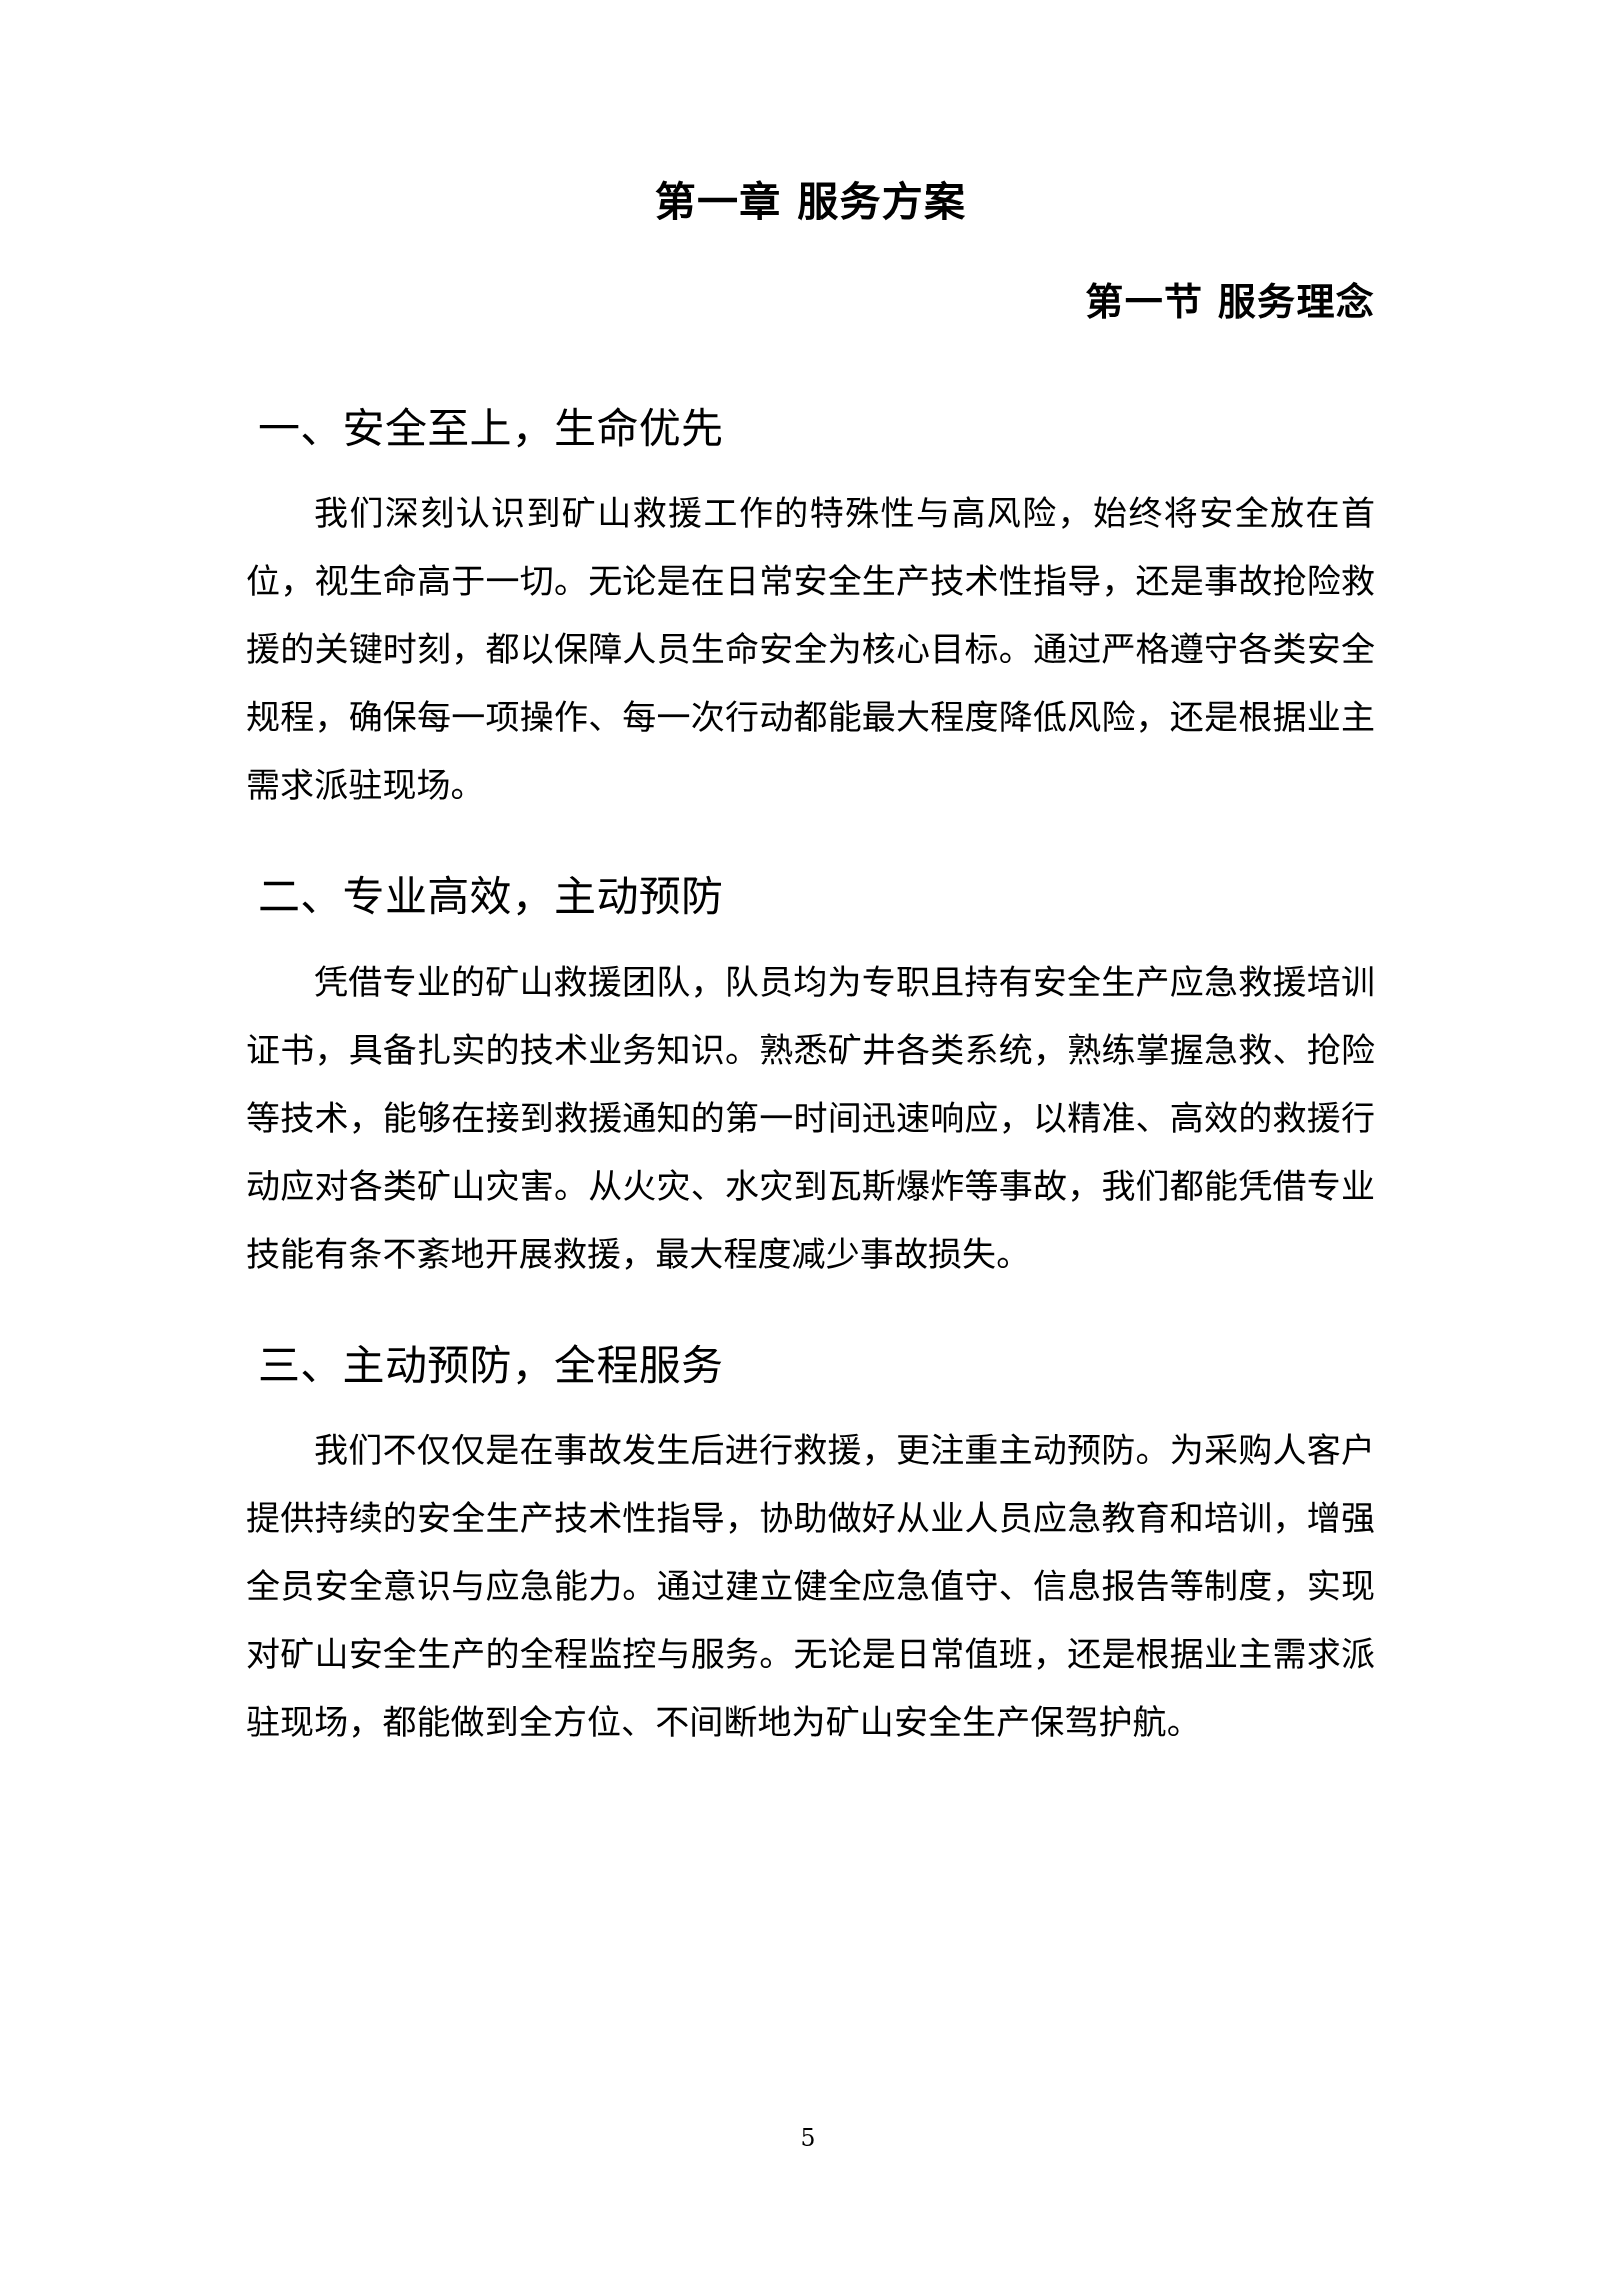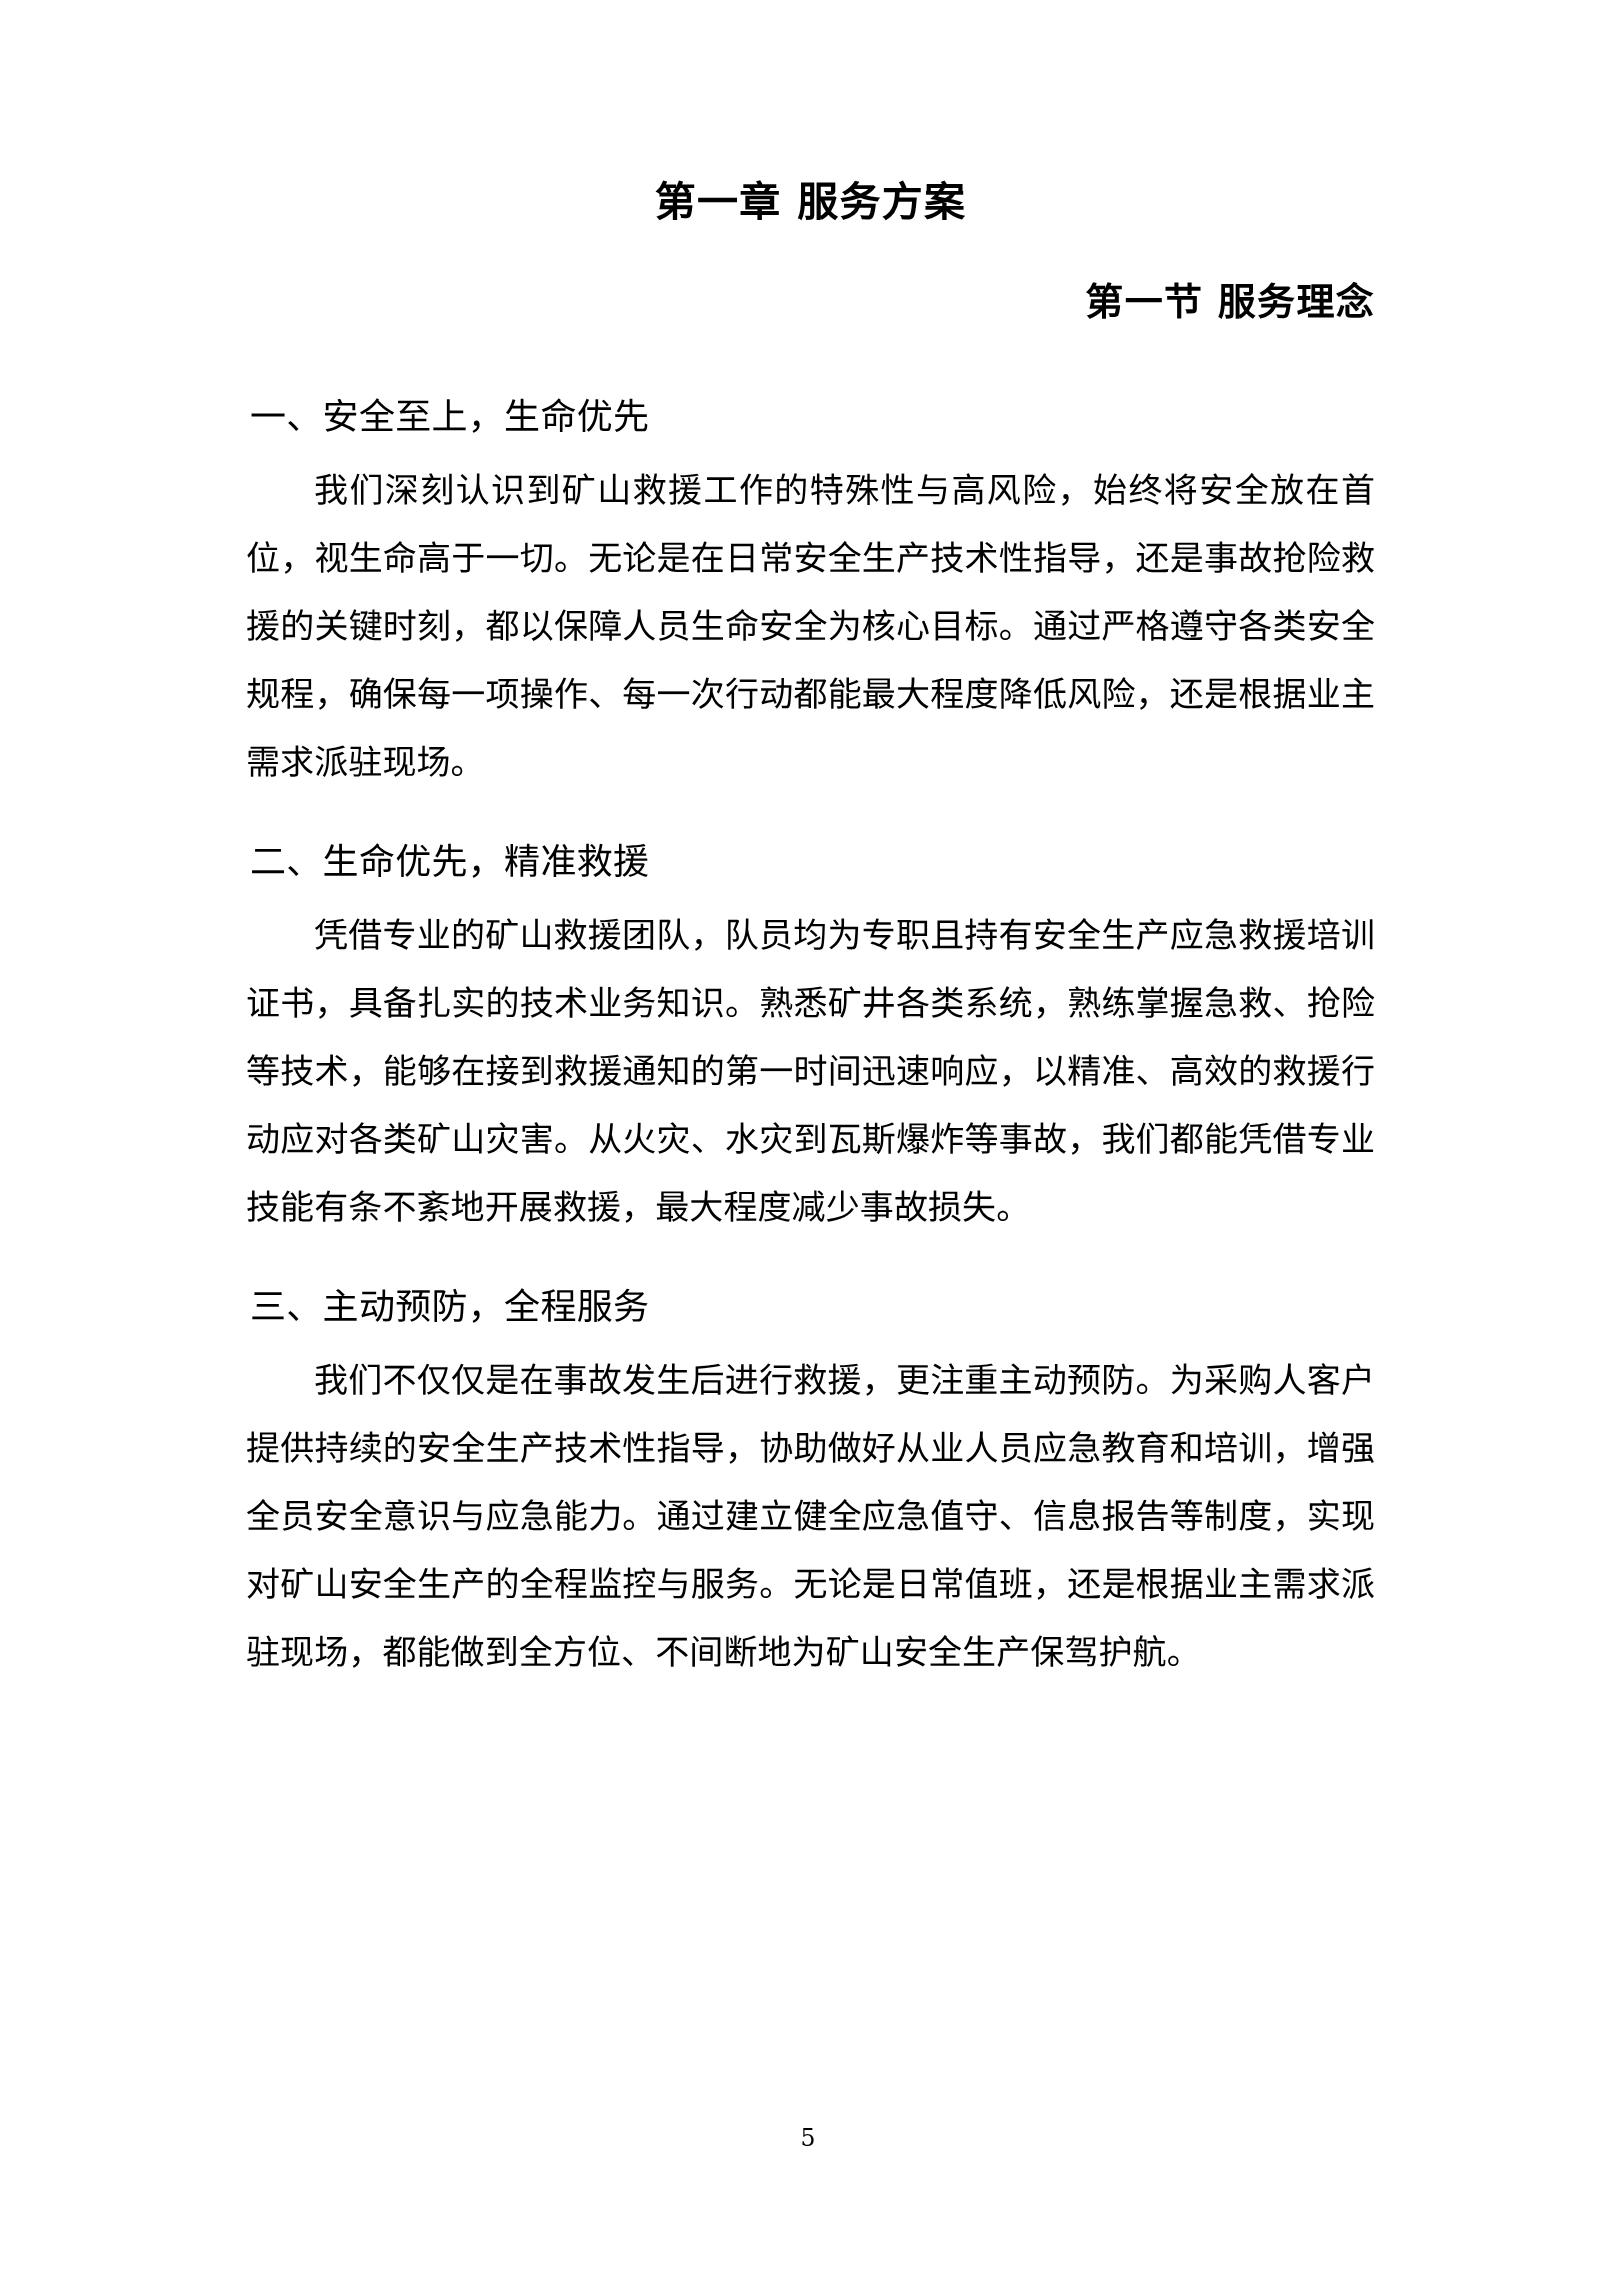--- a/index.html
+++ b/index.html
@@ -44,24 +44,24 @@
     font-size: 38px;
     font-weight: bold;
     letter-spacing: 1.3px;
     margin: 0;
     padding-top: 54px;
     line-height: 1.15;
   }
 
   
   .sub-heading {
-    font-size: 36px;
+    font-size: 42px;
     font-weight: normal;
     letter-spacing: 0.3px;
-    margin: 4px;
+    margin: 12px;
     line-height: 1.2;
     text-align: left;
     font-family: Liberation Serif, serif;
   }
 
   .sub-heading.first { padding-top: 68px; }
   .sub-heading.later { padding-top: 41px; }
 
   
   .body-paragraph {
@@ -96,21 +96,21 @@
   <div class="content">
 
     <h1 class="chapter-title">第一章  服务方案</h1>
 
     <h2 class="section-title">第一节  服务理念</h2>
 
     <h3 class="sub-heading first">一、安全至上，生命优先</h3>
 
     <p class="body-paragraph">我们深刻认识到矿山救援工作的特殊性与高风险，始终将安全放在首位，视生命高于一切。无论是在日常安全生产技术性指导，还是事故抢险救援的关键时刻，都以保障人员生命安全为核心目标。通过严格遵守各类安全规程，确保每一项操作、每一次行动都能最大程度降低风险，还是根据业主需求派驻现场。</p>
 
-    <h3 class="sub-heading later">二、生命优先，精准救援</h3>
+    <h3 class="sub-heading later">二、专业高效，主动预防</h3>
 
     <p class="body-paragraph">凭借专业的矿山救援团队，队员均为专职且持有安全生产应急救援培训证书，具备扎实的技术业务知识。熟悉矿井各类系统，熟练掌握急救、抢险等技术，能够在接到救援通知的第一时间迅速响应，以精准、高效的救援行动应对各类矿山灾害。从火灾、水灾到瓦斯爆炸等事故，我们都能凭借专业技能有条不紊地开展救援，最大程度减少事故损失。</p>
 
     <h3 class="sub-heading later">三、主动预防，全程服务</h3>
 
     <p class="body-paragraph">我们不仅仅是在事故发生后进行救援，更注重主动预防。为采购人客户提供持续的安全生产技术性指导，协助做好从业人员应急教育和培训，增强全员安全意识与应急能力。通过建立健全应急值守、信息报告等制度，实现对矿山安全生产的全程监控与服务。无论是日常值班，还是根据业主需求派驻现场，都能做到全方位、不间断地为矿山安全生产保驾护航。</p>
 
   </div>
 
   <div class="page-number">5</div>

